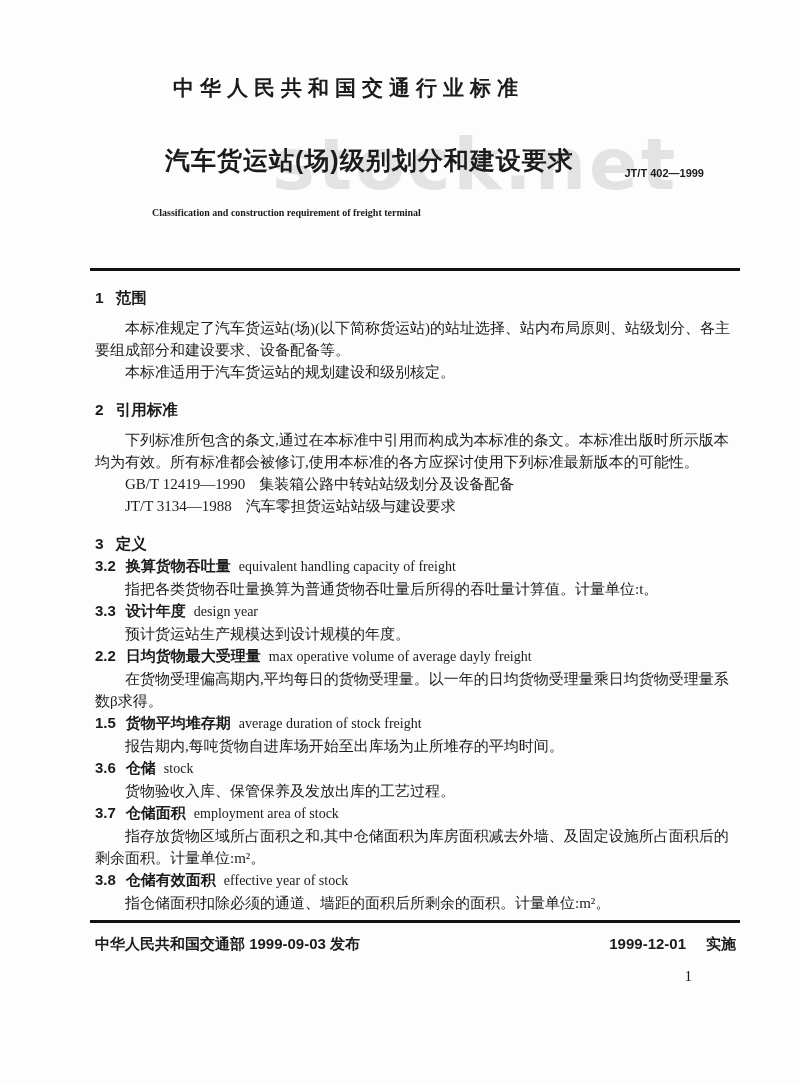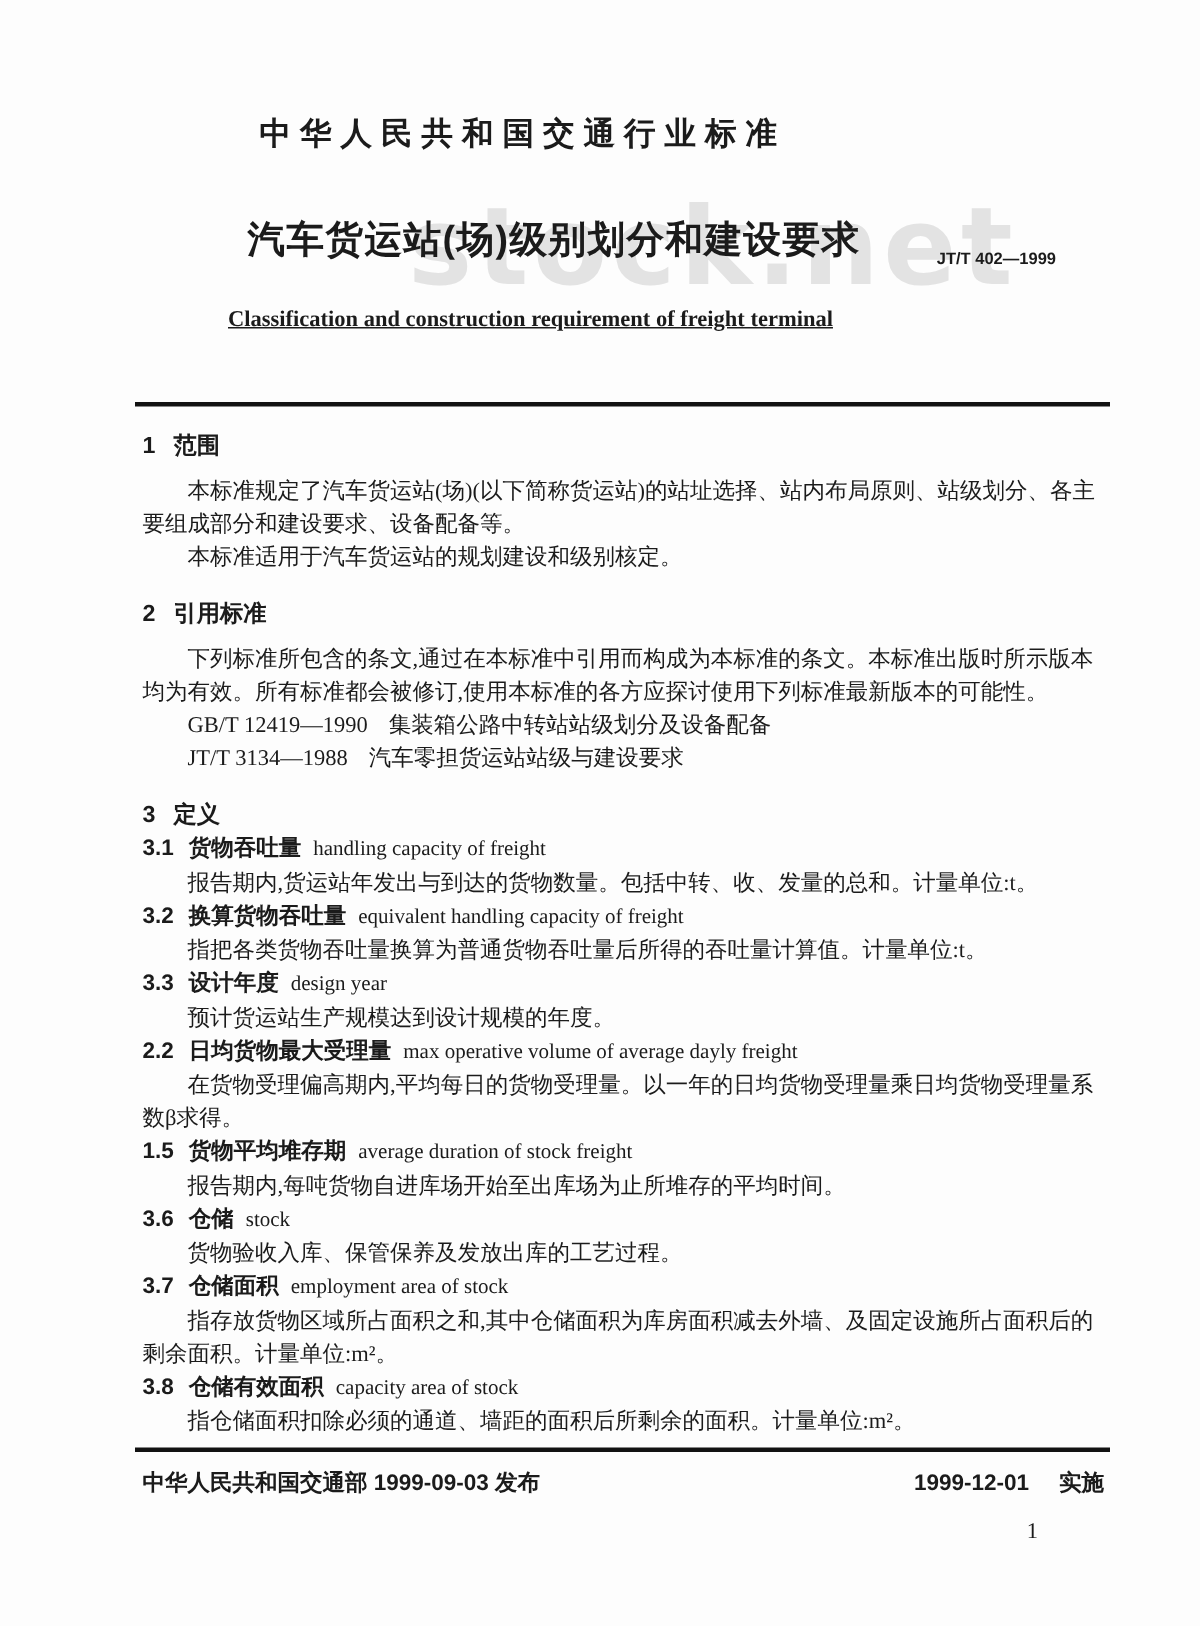--- a/index.html
+++ b/index.html
@@ -16,39 +16,39 @@
     font-family:"DejaVu Sans", sans-serif;
     font-weight:bold; font-size:72px; letter-spacing:3px;
     color:#e3e3e3; z-index:0; user-select:none;
   }
   .content {
     position:relative; z-index:1;
     padding:76px 60px 0 95px;
     font-size:15px; line-height:22px;
   }
   .std-type {
-    font-family:Liberation Sans, sans-serif;
+    font-family:Liberation Mono, monospace;
     font-weight:bold; font-size:21px; line-height:28px;
     letter-spacing:6px; padding-left:78px; margin:0;
   }
   .title-row {
     display:flex; justify-content:space-between; align-items:flex-end;
     margin-top:28px; padding:0 36px 0 58px;
   }
   .title-cn {
     font-family:"Liberation Sans", sans-serif;
     font-weight:bold; font-size:25px; line-height:32px; letter-spacing:1px; margin:12px;
   }
   .std-num {
     font-family:"Liberation Sans", sans-serif;
     font-weight:bold; font-size:11px; padding-bottom:4px; white-space:nowrap;
   }
   .title-en {
-    font-weight:bold; font-size:15px; line-height:18px;
-    margin:16px 0 0 0; padding-left:57px;text-decoration:underline;
+    font-weight:bold; font-size:10px; line-height:18px;
+    margin:16px 0 0 0; padding-left:57px;
   }
   .rule-top { border:none; border-top:3px solid #121212; margin:46px 0 0 -5px; }
   .rule-bottom { border:none; border-top:3px solid #121212; margin:6px 0 0 -5px; }
   .sec-h {
     font-family:"Liberation Sans", sans-serif;
     font-weight:bold; font-size:15.5px; line-height:22px;
     margin:16px 0 0 0;
   }
   .sec-h .num { margin-right:12px; }
   p.body { margin:8px 0 0 0; text-indent:2em; }
@@ -107,26 +107,20 @@
     <p class="ref">
       <span class="code">JT/T 3134—1988</span><span>汽车零担货运站站级与建设要求</span>
     </p>
 
     <h2 class="sec-h">
       <span class="num">3</span><span>定义</span>
     </h2>
 
     <div>
       <p class="def-h">
-        <span class="dnum">3.1</span><span class="dterm">货物吞吐量</span><span class="den">handling capacity of freight</span>
-      </p>
-      <p class="def-b">报告期内,货运站年发出与到达的货物数量。包括中转、收、发量的总和。计量单位:t。</p>
-    </div>
-    <div>
-      <p class="def-h">
         <span class="dnum">3.2</span><span class="dterm">换算货物吞吐量</span><span class="den">equivalent handling capacity of freight</span>
       </p>
       <p class="def-b">指把各类货物吞吐量换算为普通货物吞吐量后所得的吞吐量计算值。计量单位:t。</p>
     </div>
     <div>
       <p class="def-h">
         <span class="dnum">3.3</span><span class="dterm">设计年度</span><span class="den">design year</span>
       </p>
       <p class="def-b">预计货运站生产规模达到设计规模的年度。</p>
     </div>
@@ -149,21 +143,21 @@
       <p class="def-b">货物验收入库、保管保养及发放出库的工艺过程。</p>
     </div>
     <div>
       <p class="def-h">
         <span class="dnum">3.7</span><span class="dterm">仓储面积</span><span class="den">employment area of stock</span>
       </p>
       <p class="def-b">指存放货物区域所占面积之和,其中仓储面积为库房面积减去外墙、及固定设施所占面积后的剩余面积。计量单位:m²。</p>
     </div>
     <div>
       <p class="def-h">
-        <span class="dnum">3.8</span><span class="dterm">仓储有效面积</span><span class="den">capacity area of stock</span>
+        <span class="dnum">3.8</span><span class="dterm">仓储有效面积</span><span class="den">effective year of stock</span>
       </p>
       <p class="def-b">指仓储面积扣除必须的通道、墙距的面积后所剩余的面积。计量单位:m²。</p>
     </div>
 
     <hr class="rule-bottom">
 
     <div class="footer">
       <span>中华人民共和国交通部 1999-09-03 发布</span>
       <span class="impl">
         <span>1999-12-01</span>

